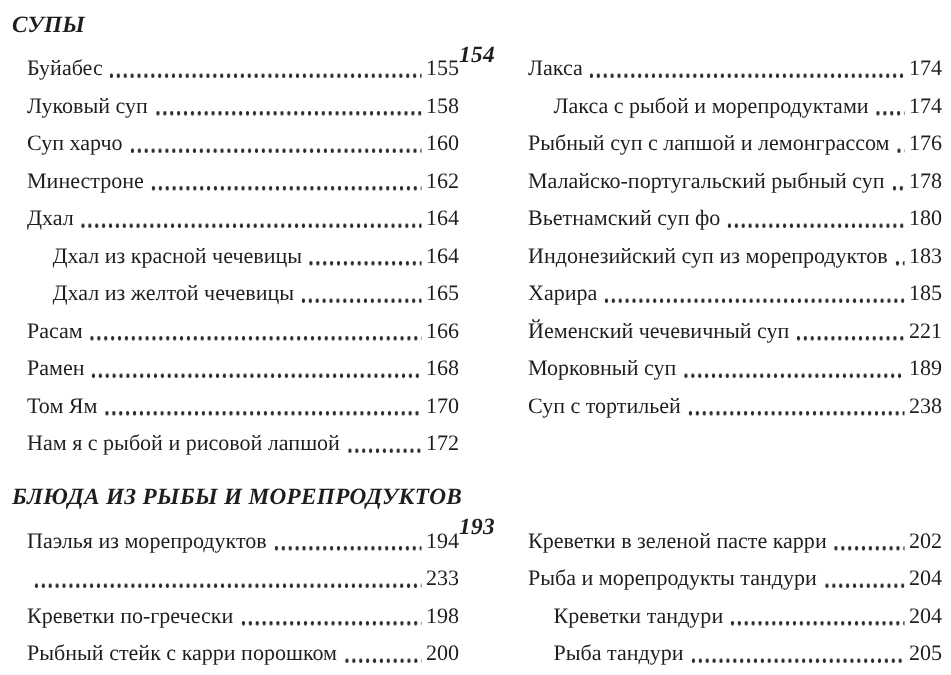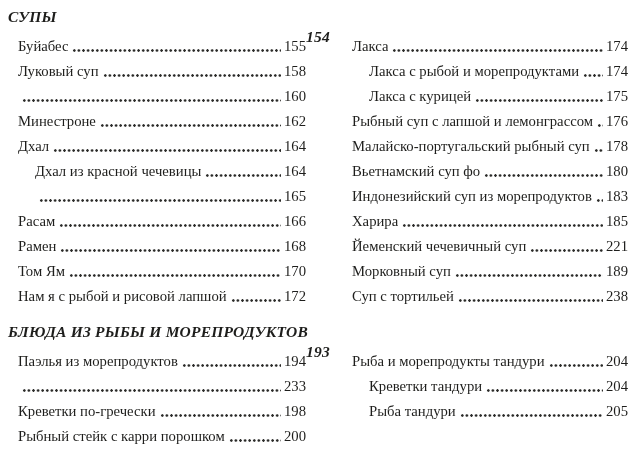--- a/index.html
+++ b/index.html
@@ -78,20 +78,21 @@
     <span class="entry-page">155</span>
   </div>
 
   <div class="entry">
     <span class="entry-title">Луковый суп</span>
     <span class="leader"></span>
     <span class="entry-page">158</span>
   </div>
 
   <div class="entry">
+    <span class="entry-title">Суп харчо</span>
     <span class="leader"></span>
     <span class="entry-page">160</span>
   </div>
 
   <div class="entry">
     <span class="entry-title">Минестроне</span>
     <span class="leader"></span>
     <span class="entry-page">162</span>
   </div>
 
@@ -101,20 +102,21 @@
     <span class="entry-page">164</span>
   </div>
 
   <div class="entry sub">
     <span class="entry-title">Дхал из красной чечевицы</span>
     <span class="leader"></span>
     <span class="entry-page">164</span>
   </div>
 
   <div class="entry sub">
+    <span class="entry-title">Дхал из желтой чечевицы</span>
     <span class="leader"></span>
     <span class="entry-page">165</span>
   </div>
 
   <div class="entry">
     <span class="entry-title">Расам</span>
     <span class="leader"></span>
     <span class="entry-page">166</span>
   </div>
 
@@ -142,25 +144,20 @@
     <span class="leader"></span>
     <span class="entry-page">174</span>
   </div>
 
   <div class="entry sub">
     <span class="entry-title">Лакса с рыбой и морепродуктами</span>
     <span class="leader"></span>
     <span class="entry-page">174</span>
   </div>
 
-  <div class="entry sub">
-    <span class="entry-title">Лакса с курицей</span>
-    <span class="leader"></span>
-    <span class="entry-page">175</span>
-  </div>
 
   <div class="entry">
     <span class="entry-title">Рыбный суп с лапшой и лемонграссом</span>
     <span class="leader"></span>
     <span class="entry-page">176</span>
   </div>
 
   <div class="entry">
     <span class="entry-title">Малайско-португальский рыбный суп</span>
     <span class="leader"></span>
@@ -231,20 +228,25 @@
     <span class="entry-page">198</span>
   </div>
 
   <div class="entry">
     <span class="entry-title">Рыбный стейк с карри порошком</span>
     <span class="leader"></span>
     <span class="entry-page">200</span>
   </div>
 </div>
         <div class="col col-right">
+  <div class="entry">
+    <span class="entry-title">Креветки в зеленой пасте карри</span>
+    <span class="leader"></span>
+    <span class="entry-page">202</span>
+  </div>
 
   <div class="entry">
     <span class="entry-title">Рыба и морепродукты тандури</span>
     <span class="leader"></span>
     <span class="entry-page">204</span>
   </div>
 
   <div class="entry sub">
     <span class="entry-title">Креветки тандури</span>
     <span class="leader"></span>

